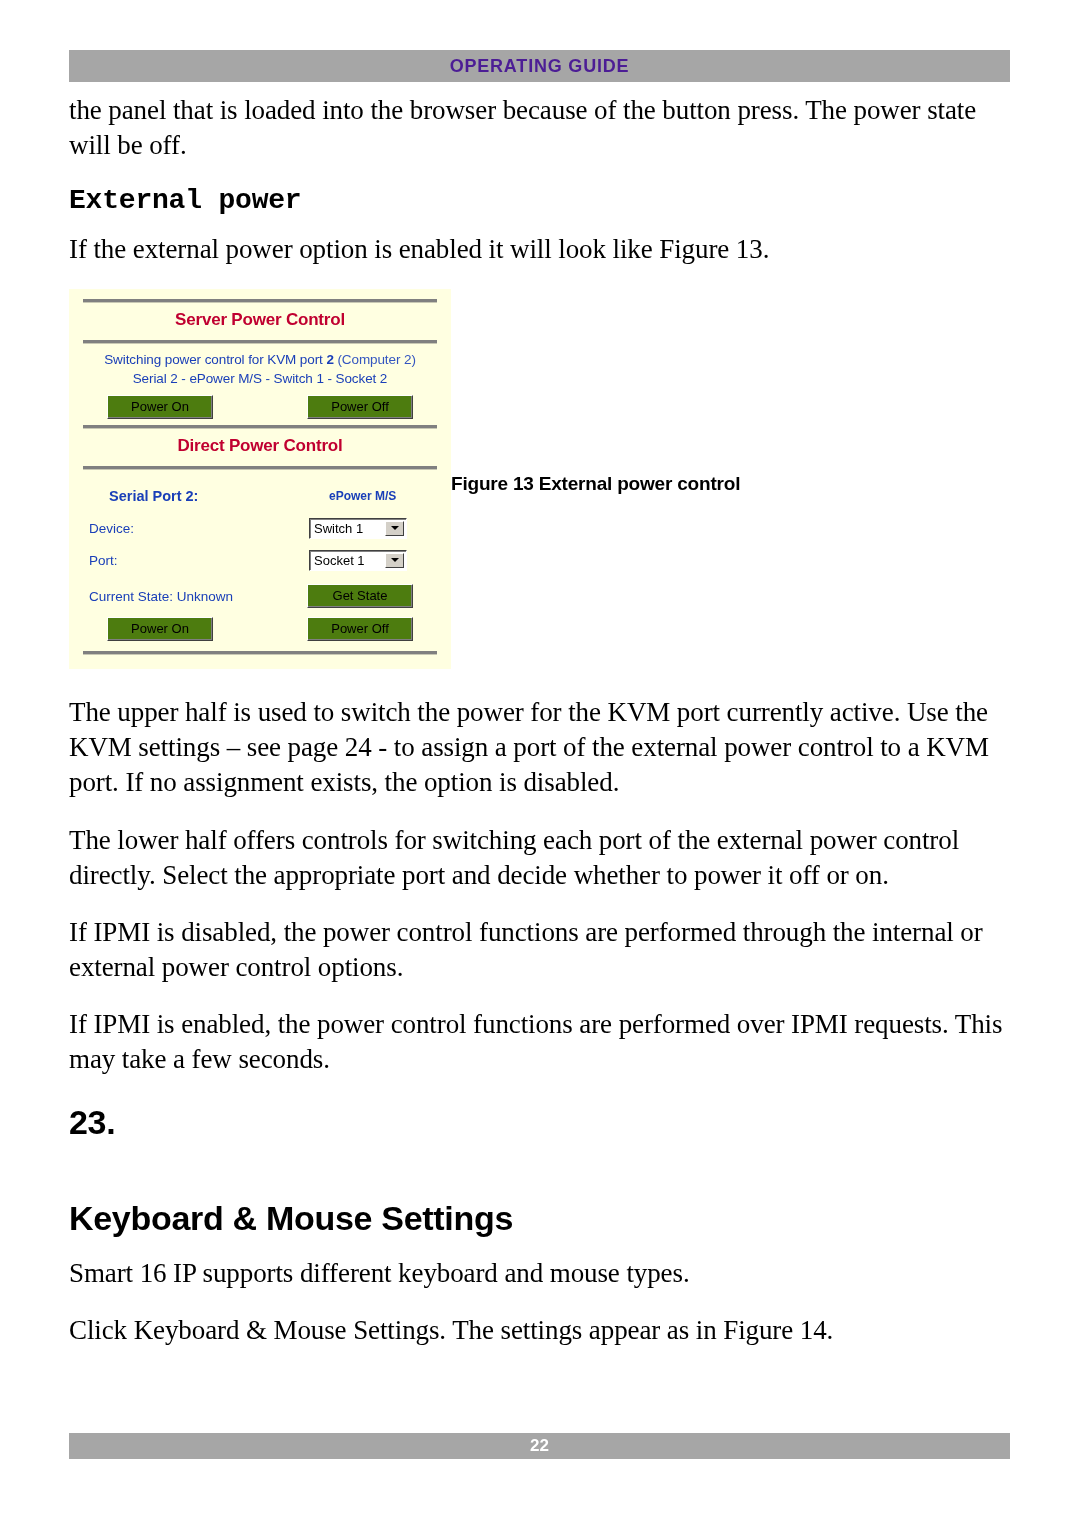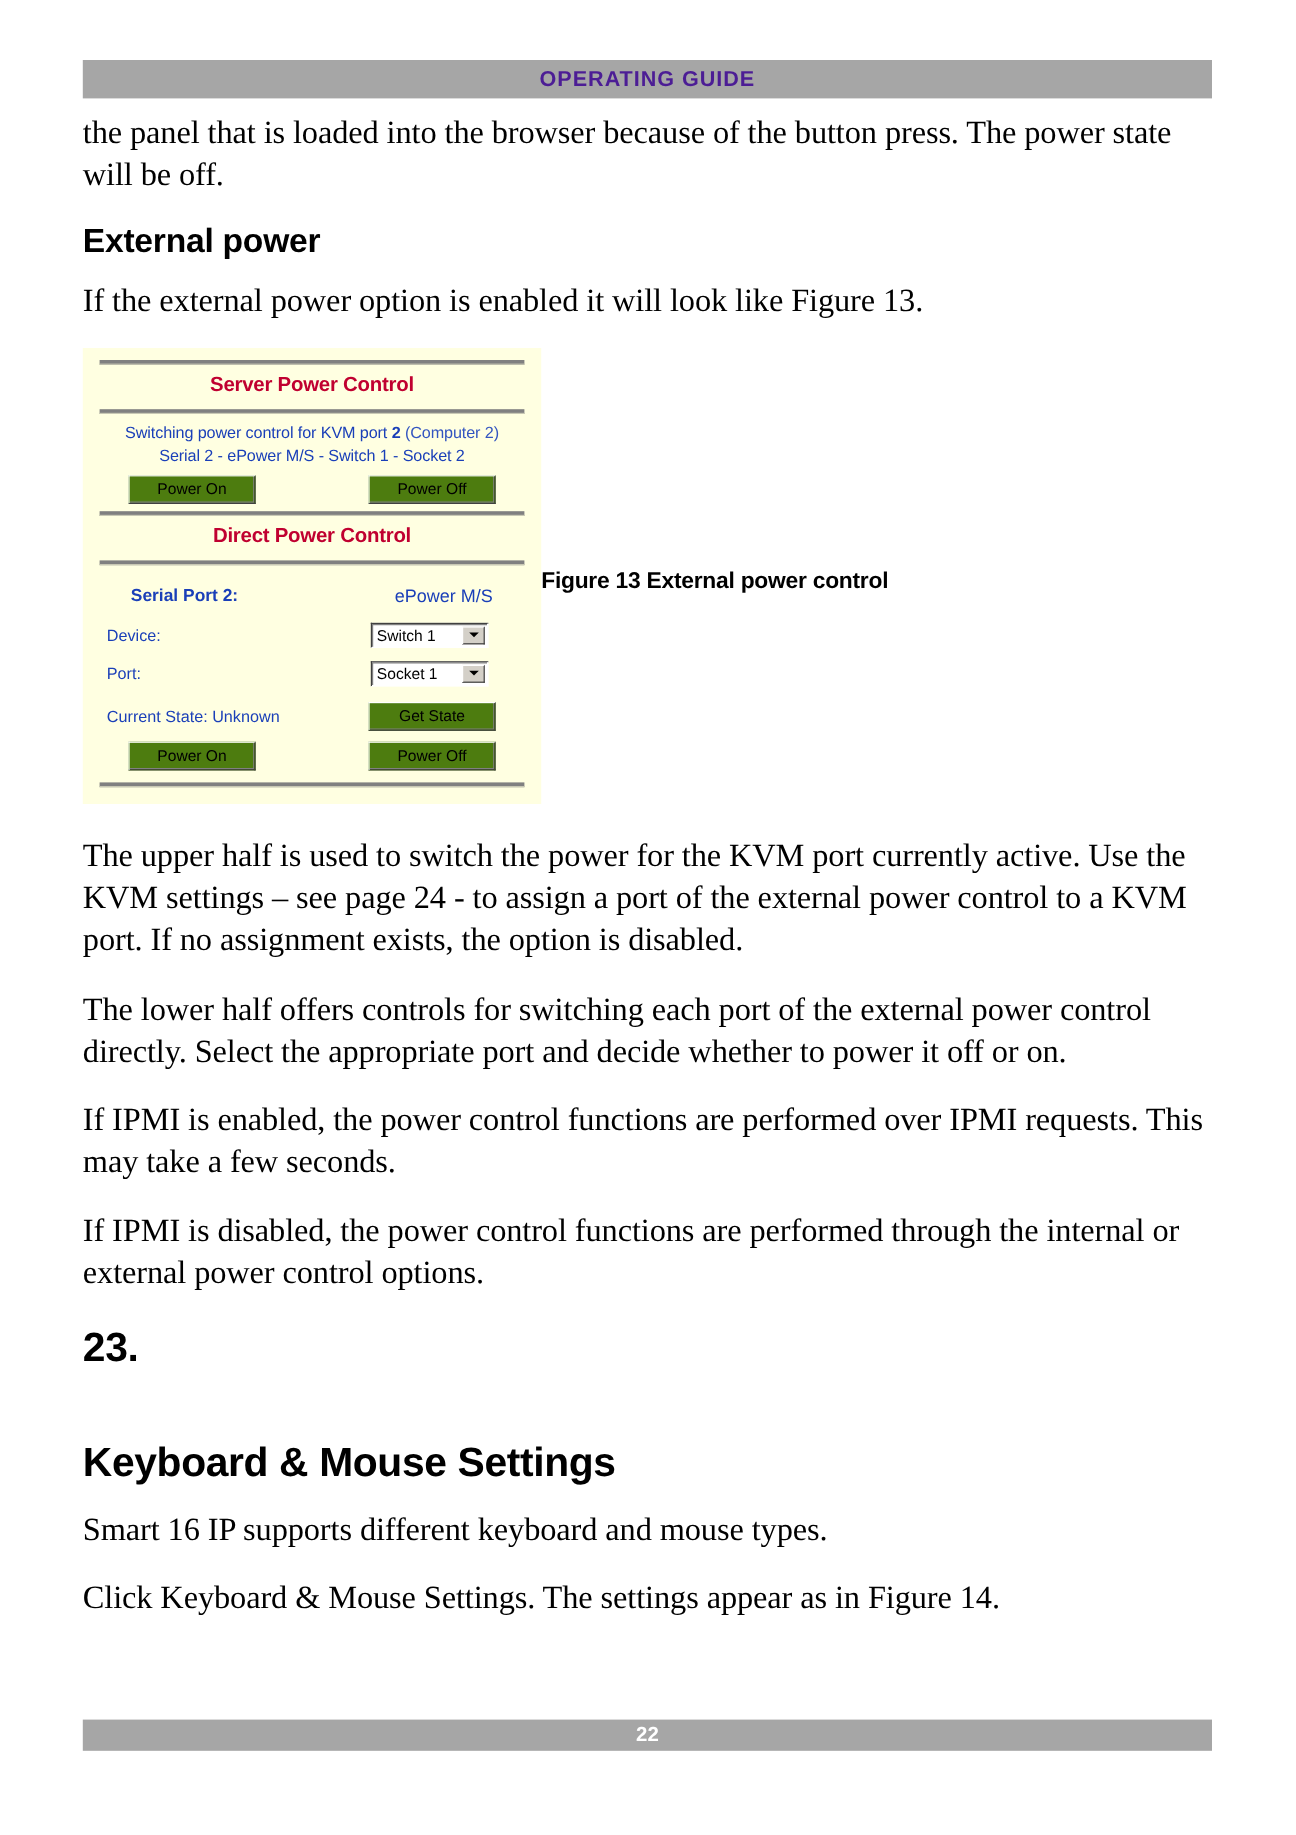--- a/index.html
+++ b/index.html
@@ -55,21 +55,21 @@
   p.body-text {
     margin: 0 0 22px 0;
     font-size: 27px;
     line-height: 1.30;
     text-align: left;
     letter-spacing: -0.1px;
   }
 
   h2.sub-head {
     margin: 12px 0 16px 0;
-    font-family: Liberation Sans, sans-serif;
+    font-family: Liberation Mono, monospace;
     font-weight: bold;
     font-size: 28px;
     letter-spacing: -0.2px;
     color: #000000;
   }
 
   h1.section-head {
     margin: 26px 0 18px 0;
     font-family: "Liberation Sans", "DejaVu Sans", sans-serif;
     font-weight: bold;
@@ -164,22 +164,22 @@
     color: #1a3fb8;
     font-size: 13.5px;
   }
   .dpc-label.bold {
     font-weight: bold;
     font-size: 14.5px;
     margin-left: 20px;
   }
   .dpc-value {
     color: #1a3fb8;
-    font-size: 15px;
-    font-weight: normal;
+    font-size: 12px;
+    font-weight: bold;
   }
   .win-select {
     display: inline-flex;
     align-items: stretch;
     background: #ffffff;
     border-top: 1px solid #404040;
     border-left: 1px solid #404040;
     border-right: 1px solid #ffffff;
     border-bottom: 1px solid #ffffff;
     box-shadow: inset 1px 1px 0 #808080;
@@ -339,23 +339,23 @@
       </div>
 
       <div class="fig-caption">Figure 13 External power control</div>
 
     </div>
 
     <p class="body-text" style="margin-top:26px">The upper half is used to switch the power for the KVM port currently active. Use the KVM settings – see page 24 - to assign a port of the external power control to a KVM port. If no assignment exists, the option is disabled.</p>
 
     <p class="body-text">The lower half offers controls for switching each port of the external power control directly. Select the appropriate port and decide whether to power it off or on.</p>
 
+    <p class="body-text">If IPMI is disabled, the power control functions are performed through the internal or external power control options.</p>
+
     <p class="body-text">If IPMI is enabled, the power control functions are performed over IPMI requests. This may take a few seconds.</p>
-
-    <p class="body-text">If IPMI is disabled, the power control functions are performed through the internal or external power control options.</p>
 
     <h1 class="section-head">
       <span class="num">23.</span>
       <span>Keyboard &amp; Mouse Settings</span>
     </h1>
 
     <p class="body-text">Smart 16 IP supports different keyboard and mouse types.</p>
 
     <p class="body-text">Click Keyboard &amp; Mouse Settings. The settings appear as in Figure 14.</p>
 

